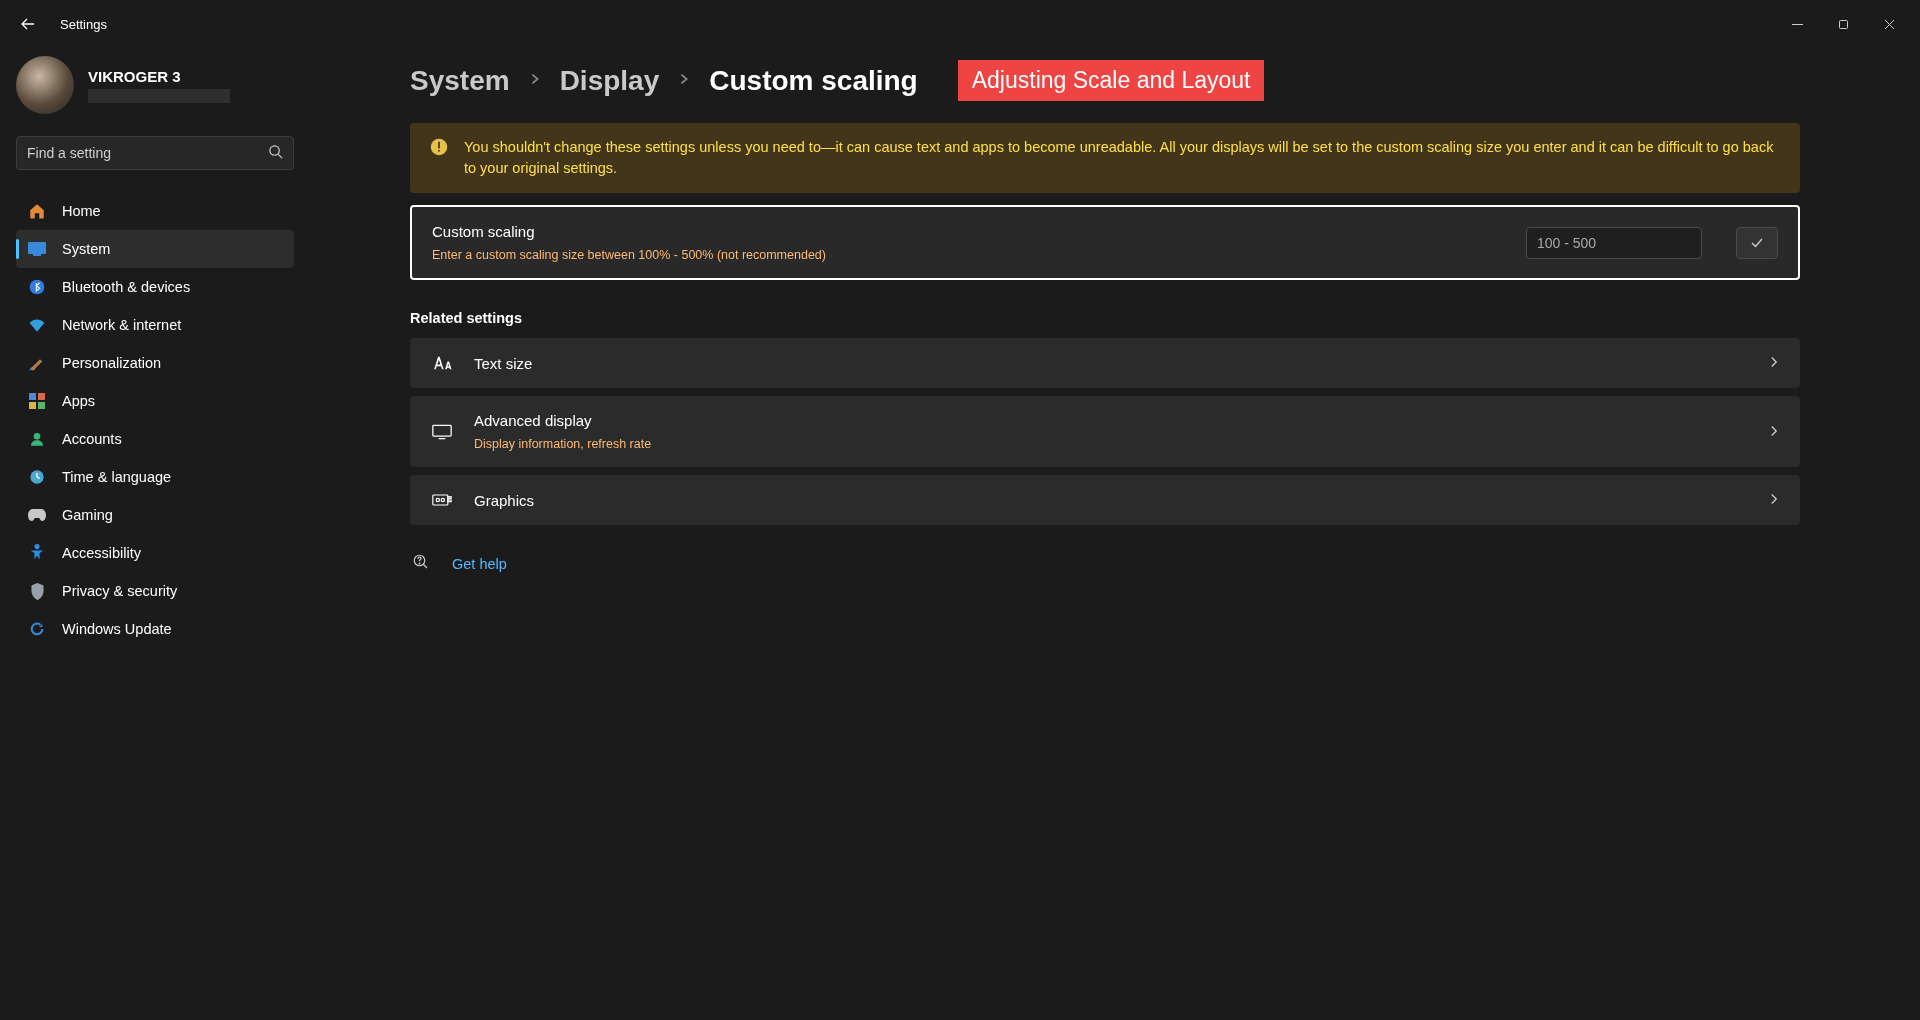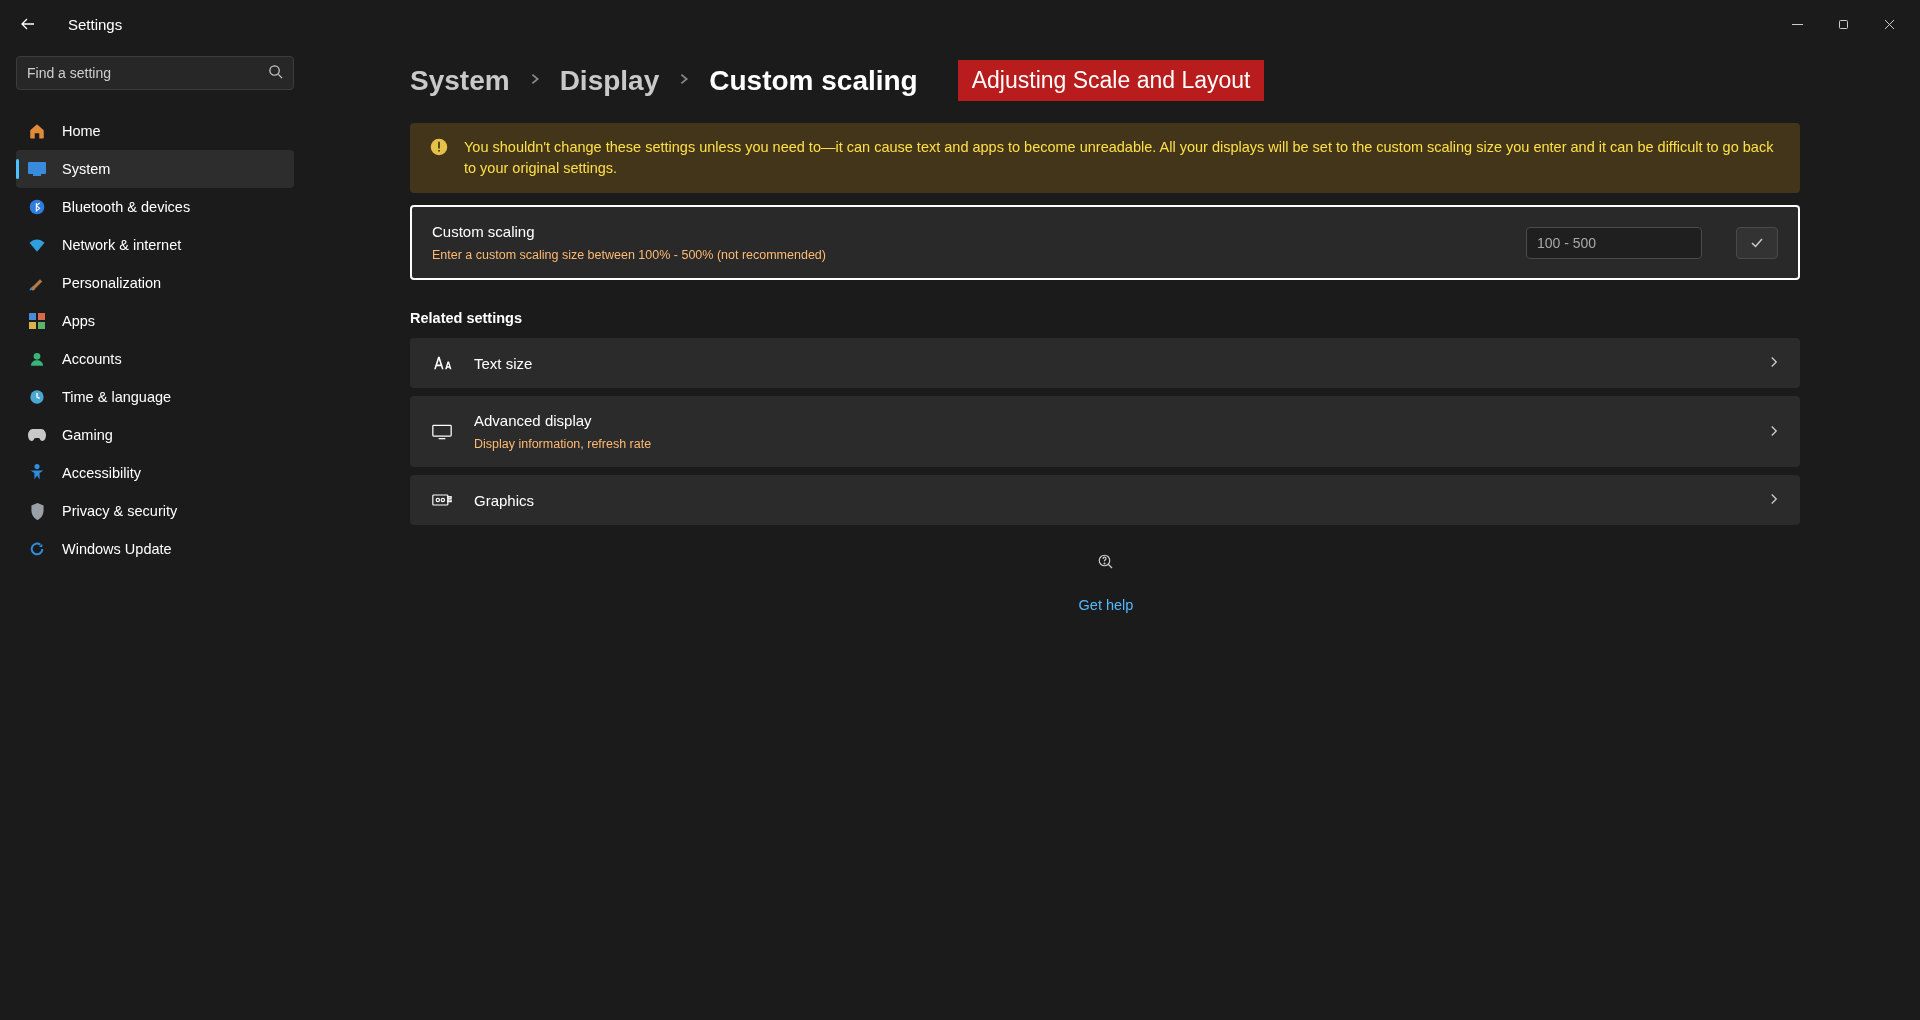--- a/index.html
+++ b/index.html
@@ -1,21 +1,21 @@
 <!DOCTYPE html>
 <html><head>
 <meta charset="utf-8">
 <style>
 * { margin: 0; padding: 0; box-sizing: border-box; font-family: "Segoe UI", -apple-system, sans-serif; }
 body { background: #1b1b1b; color: #fff; width: 1920px; height: 1020px; overflow: hidden; }
 
 
 .titlebar { height: 48px; display: flex; align-items: center; padding: 0 8px; }
 .back-btn { width: 40px; height: 40px; display: flex; align-items: center; justify-content: center; color: #fff; cursor: pointer; }
-.title-text { margin-left: 20px; font-size: 15px; }
+.title-text { margin-left: 12px; font-size: 13px; }
 .win-controls { margin-left: auto; display: flex; }
 .win-btn { width: 46px; height: 32px; display: flex; align-items: center; justify-content: center; color: #ccc; }
 
 
 .content { display: flex; height: calc(100% - 48px); }
 .sidebar { width: 310px; padding: 8px 16px 0 16px; }
 .main { flex: 1; padding: 12px 120px 0 100px; }
 
 
 .profile { display: flex; align-items: center; gap: 14px; margin-bottom: 22px; }
@@ -34,42 +34,42 @@
 .nav-item.selected { background: #2d2d2d; }
 .nav-item.selected::before { content: ""; position: absolute; left: 0; top: 9px; bottom: 9px; width: 3px; background: #4cc2ff; border-radius: 2px; }
 .nav-icon { width: 18px; height: 18px; display: flex; align-items: center; justify-content: center; }
 
 
 .crumb-row { display: flex; align-items: center; gap: 18px; margin-bottom: 22px; }
 .crumb { font-size: 28px; font-weight: 600; color: #c9c9c9; }
 .crumb.last { color: #fff; }
 .crumb-sep { color: #888; }
 .crumb-sep svg { width: 14px; height: 14px; }
-.annotation { background: #b91c1c; color: #fff; font-size: 23px; padding: 7px 14px; margin-left: 22px; }
+.annotation { background: #ef4444; color: #fff; font-size: 23px; padding: 7px 14px; margin-left: 22px; }
 
 
 .warn-box { background: #433519; border-radius: 4px; padding: 14px 20px; display: flex; gap: 16px; margin-bottom: 12px; }
 .warn-icon { width: 18px; height: 18px; flex-shrink: 0; margin-top: 1px; }
 .warn-text { font-size: 14.5px; line-height: 1.45; color: #fde047; }
 
 
 .card { background: #2b2b2b; border-radius: 4px; padding: 16px 20px; display: flex; align-items: center; gap: 20px; margin-bottom: 8px; }
 .card.framed { border: 2px solid #fff; background: #292929; margin-bottom: 30px; }
 .card-text { flex: 1; }
 .card-title { font-size: 15px; color: #fff; }
 .card-sub { font-size: 12.5px; color: #fdba74; margin-top: 8px; }
 .scale-input { width: 176px; height: 32px; background: #1f1f1f; border: 1px solid #4a4a4a; border-radius: 4px; color: #fff; padding: 0 10px; font-size: 14px; outline: none; }
 .scale-input::placeholder { color: #a8a8a8; }
 .apply-btn { width: 42px; height: 32px; background: #333; border: 1px solid #4a4a4a; border-radius: 4px; display: flex; align-items: center; justify-content: center; margin-left: 14px; }
 .section-label { font-size: 14.5px; font-weight: 600; margin-bottom: 12px; }
 .card-icon { width: 24px; display: flex; justify-content: center; color: #fff; }
 .chev { color: #cfcfcf; }
 
 
-.help-row { display: flex; align-items: center; gap: 22px; margin-top: 28px; padding-left: 2px; flex-direction: column; }
+.help-row { display: flex; align-items: center; gap: 22px; margin-top: 28px; padding-left: 2px; }
 .help-link { color: #56b8ff; font-size: 14.5px; }
 </style>
 </head>
 <body>
 
 <div class="titlebar">
   <div class="back-btn">
     <svg width="16" height="16" viewBox="0 0 16 16" fill="none" stroke="currentColor" stroke-width="1.3">
         <path d="M7 3 2 8l5 5M2 8h12"></path>
       </svg>
@@ -90,20 +90,27 @@
         <svg width="11" height="11" viewBox="0 0 11 11" stroke="currentColor">
           <path d="M1 1l9 9M10 1l-9 9"></path>
         </svg>
       </div>
   </div>
 </div>
 
 <div class="content">
 
   <div class="sidebar">
+    <div class="profile">
+      <div class="avatar"></div>
+      <div>
+        <div class="profile-name">VIKROGER 3</div>
+        <div class="profile-sub"></div>
+      </div>
+    </div>
 
     <div class="search-row">
       <input class="search-input" placeholder="Find a setting" style="">
       <span class="search-icon"><svg width="15" height="15" viewBox="0 0 16 16" fill="none" stroke="currentColor" stroke-width="1.3">
             <circle cx="7" cy="7" r="5"></circle>
             <path d="M11 11l4 4"></path>
           </svg></span>
     </div>
 
     <div class="nav-item">

